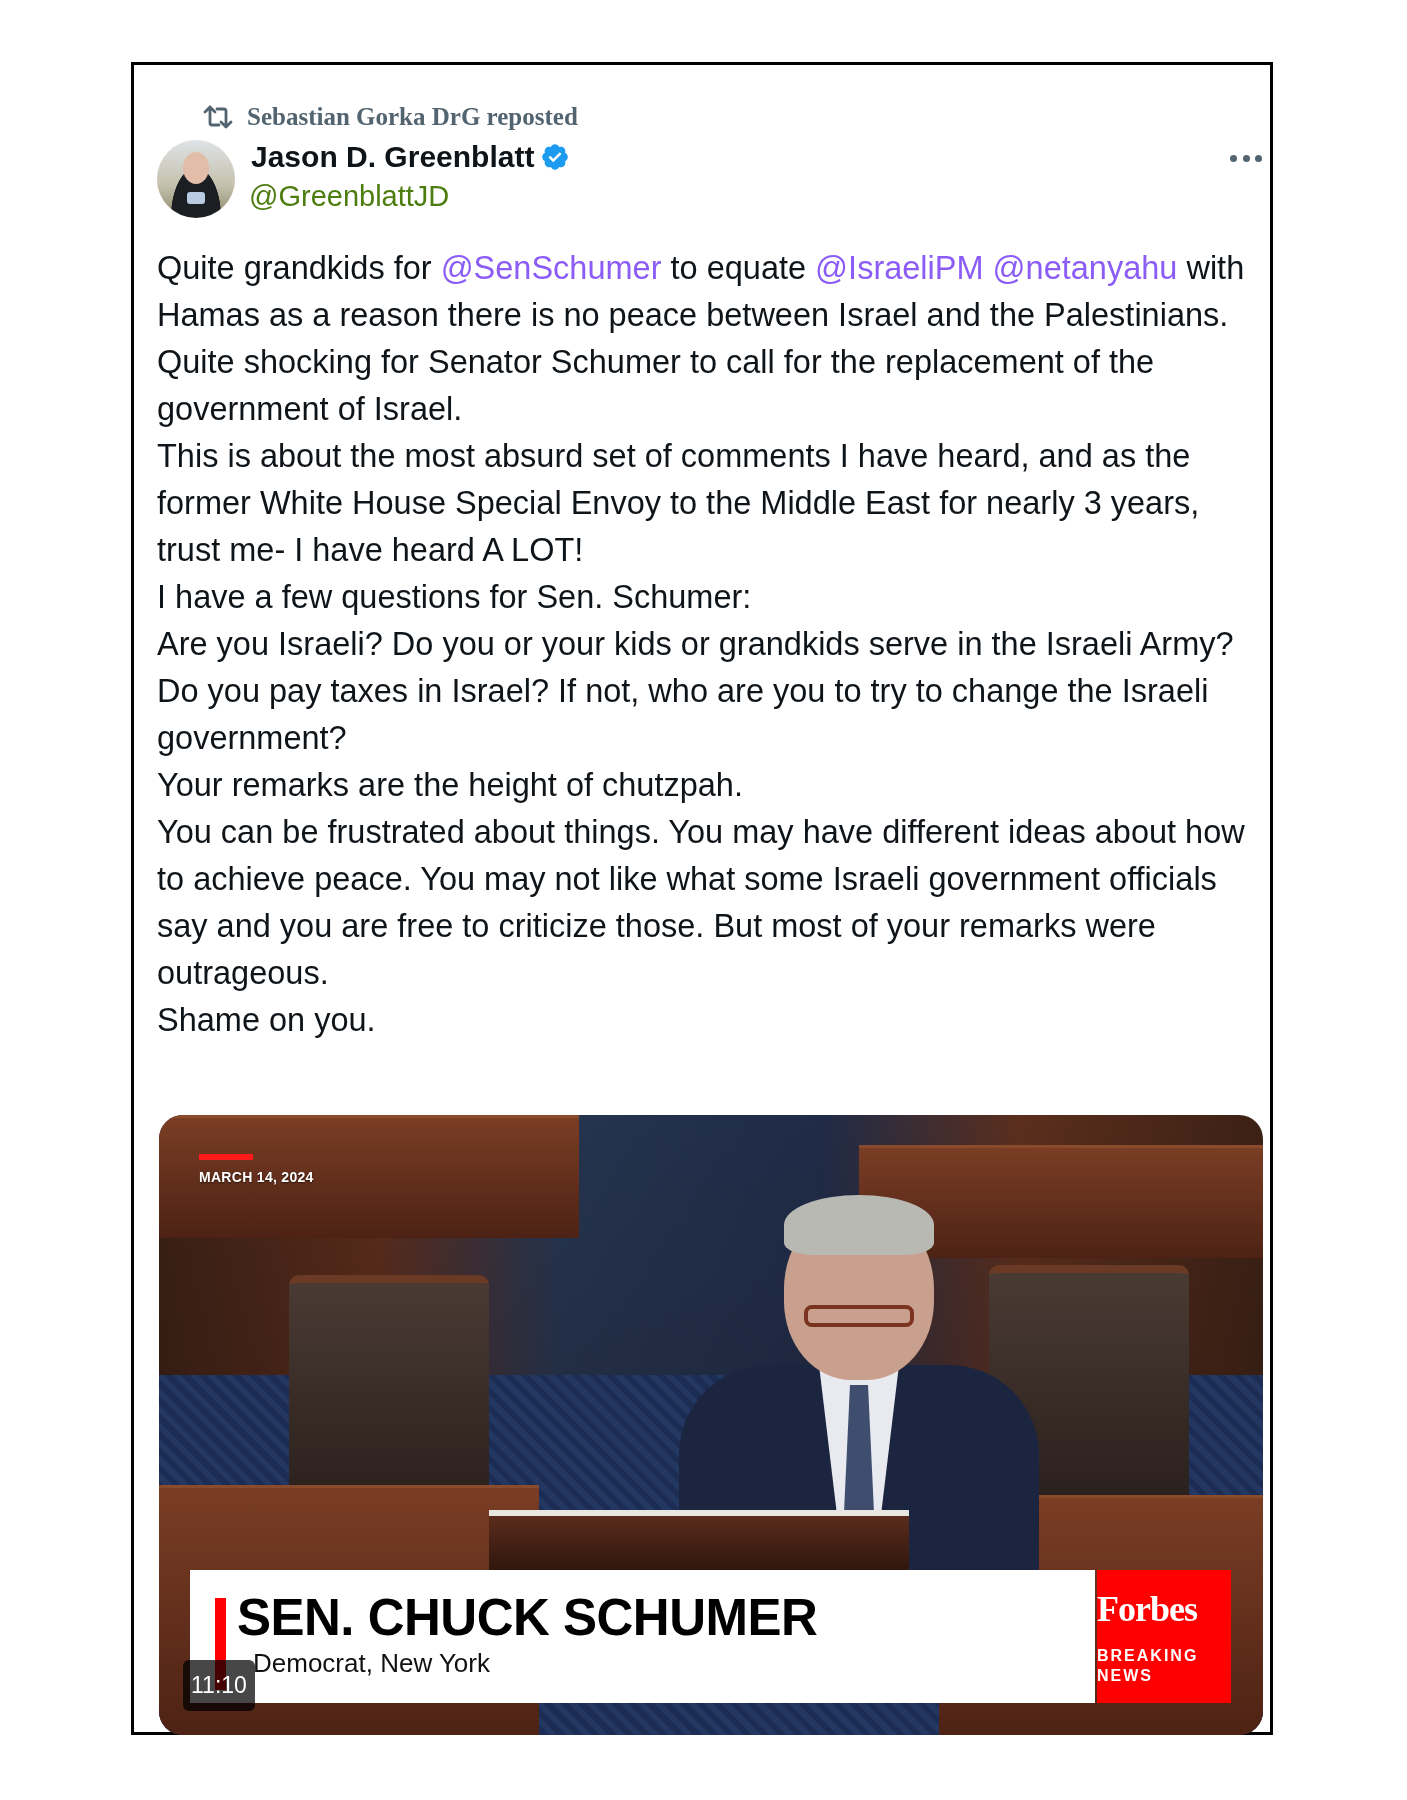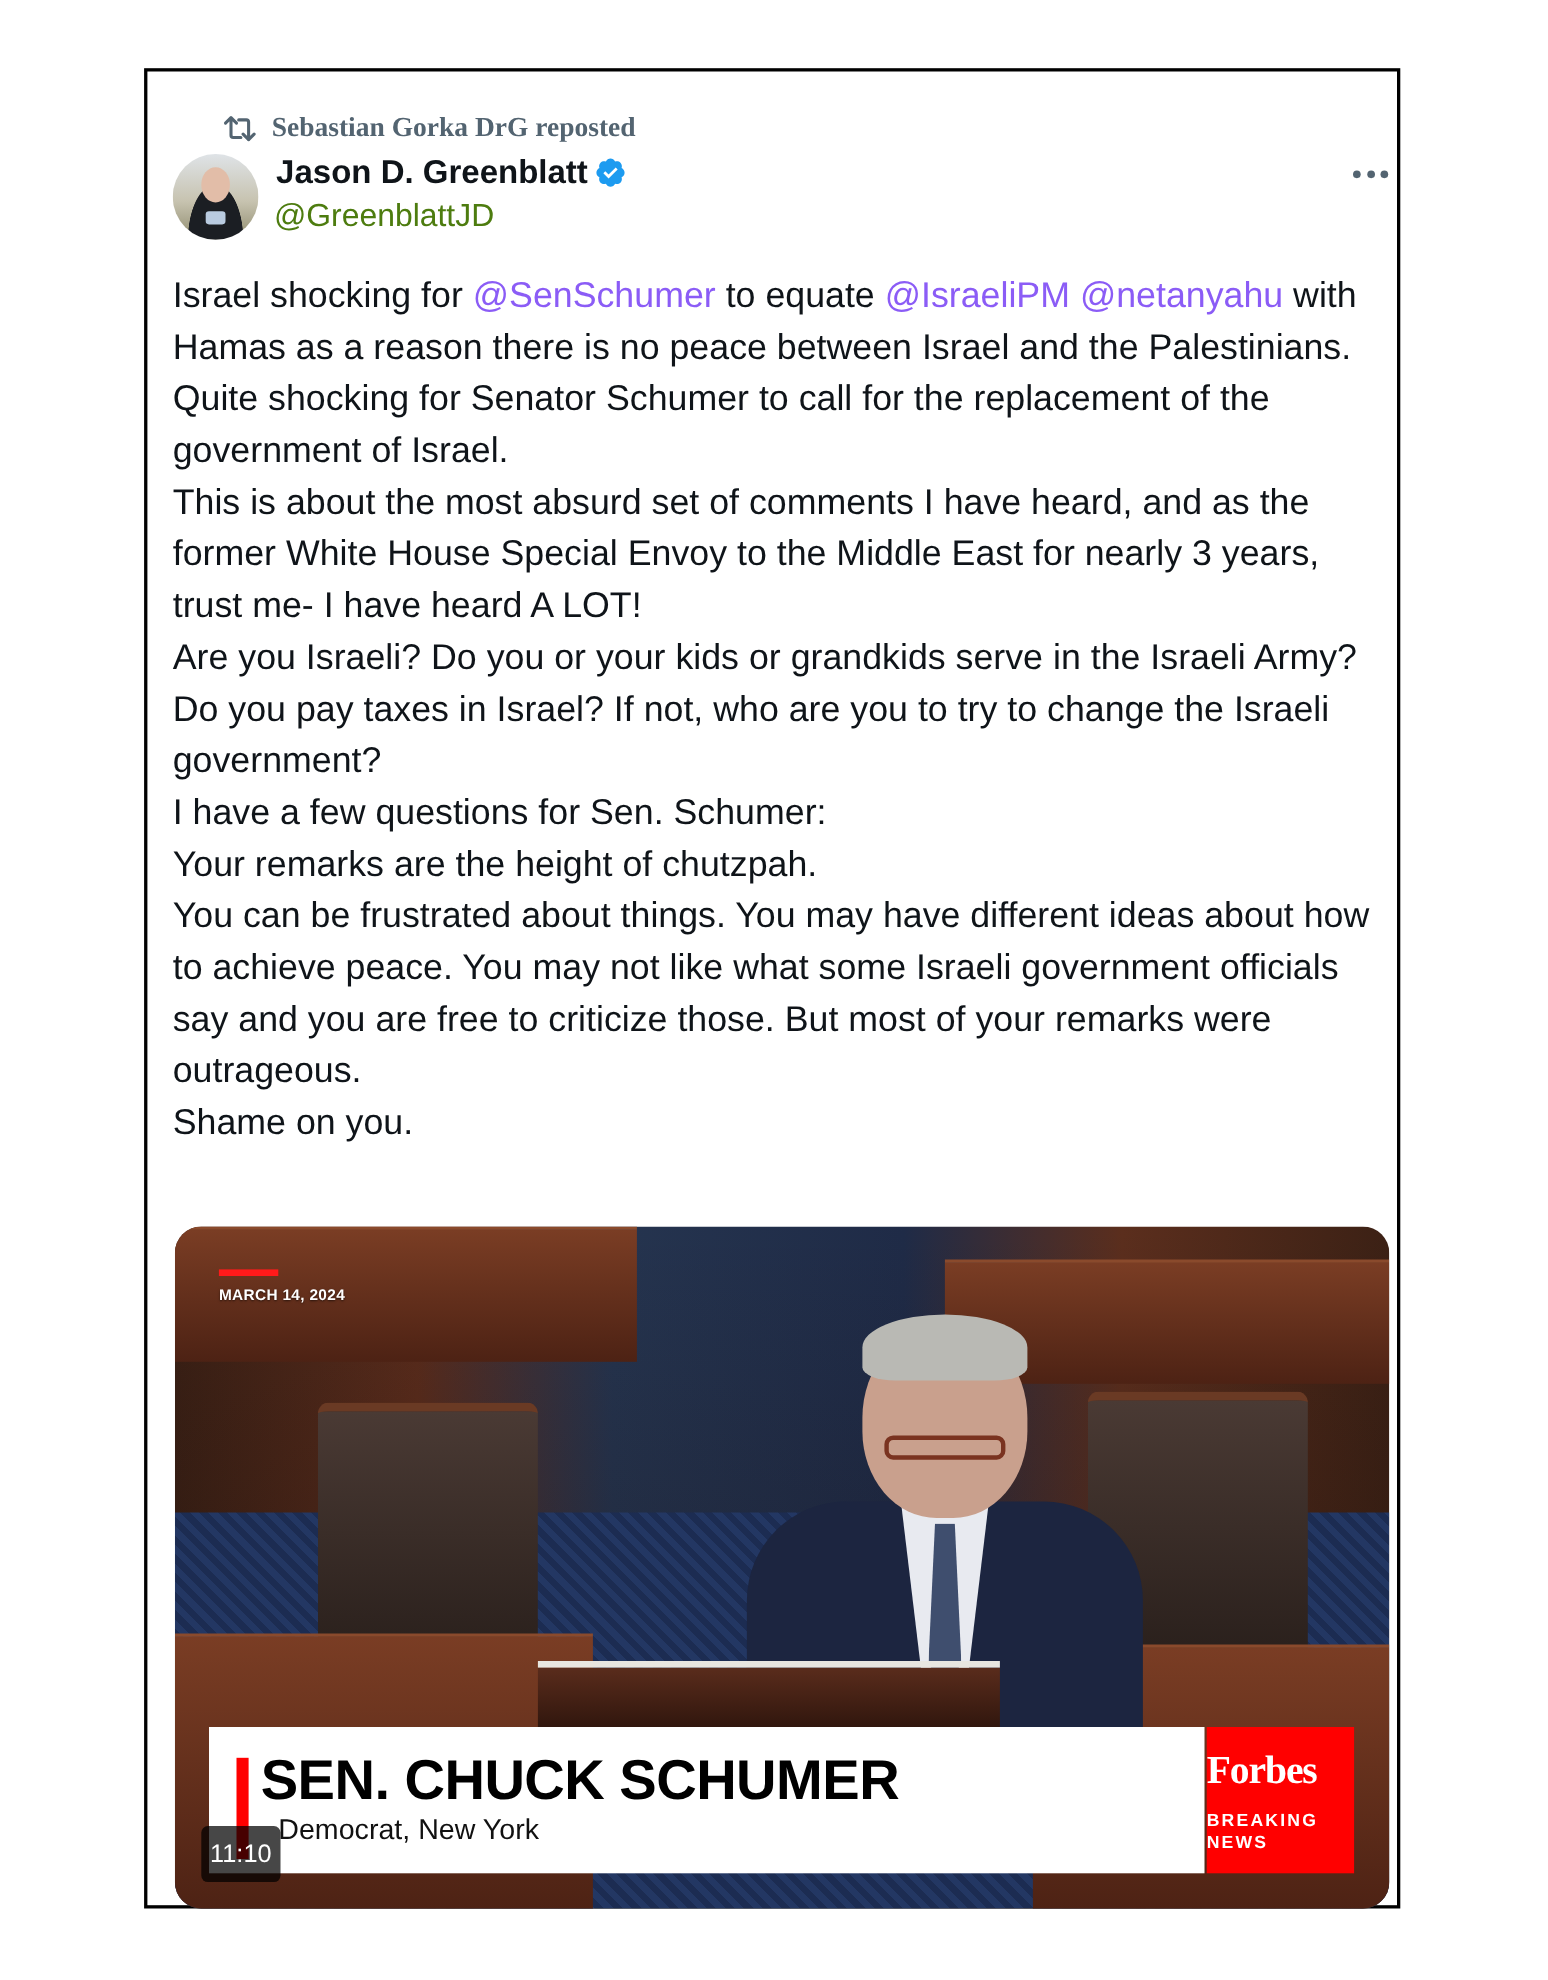--- a/index.html
+++ b/index.html
@@ -75,26 +75,26 @@
 </div>
 <div class="handle">@GreenblattJD</div>
 
 <div class="more">
   <span></span>
   <span></span>
   <span></span>
 </div>
 
 <div class="body">
-  <p><span>Israel shocking for </span><span class="mention">@SenSchumer</span><span> to equate </span><span class="mention">@IsraeliPM</span><span> </span><span class="mention">@netanyahu</span>
+  <p><span>Quite grandkids for </span><span class="mention">@SenSchumer</span><span> to equate </span><span class="mention">@IsraeliPM</span><span> </span><span class="mention">@netanyahu</span>
   <span>with Hamas as a reason there is no peace between Israel and the Palestinians.</span></p>
   <p>Quite shocking for Senator Schumer to call for the replacement of the government of Israel.</p>
   <p>This is about the most absurd set of comments I have heard, and as the former White House Special Envoy to the Middle East for nearly 3 years, trust me- I have heard A LOT!</p>
+  <p>I have a few questions for Sen. Schumer:</p>
   <p>Are you Israeli? Do you or your kids or grandkids serve in the Israeli Army? Do you pay taxes in Israel? If not, who are you to try to change the Israeli government?</p>
-  <p>I have a few questions for Sen. Schumer:</p>
   <p>Your remarks are the height of chutzpah.</p>
   <p>You can be frustrated about things. You may have different ideas about how to achieve peace. You may not like what some Israeli government officials say and you are free to criticize those. But most of your remarks were outrageous.</p>
   <p>Shame on you.</p>
 </div>
 
 <div class="video">
   <div class="carpet" style="left:0;top:260px;width:1104px;height:360px;"></div>
   <div class="desk" style="left:0;top:0;width:420px;height:120px;"></div>
   <div class="desk" style="left:700px;top:30px;width:404px;height:110px;"></div>
   <div class="chair" style="left:130px;top:160px;width:200px;height:220px;"></div>

